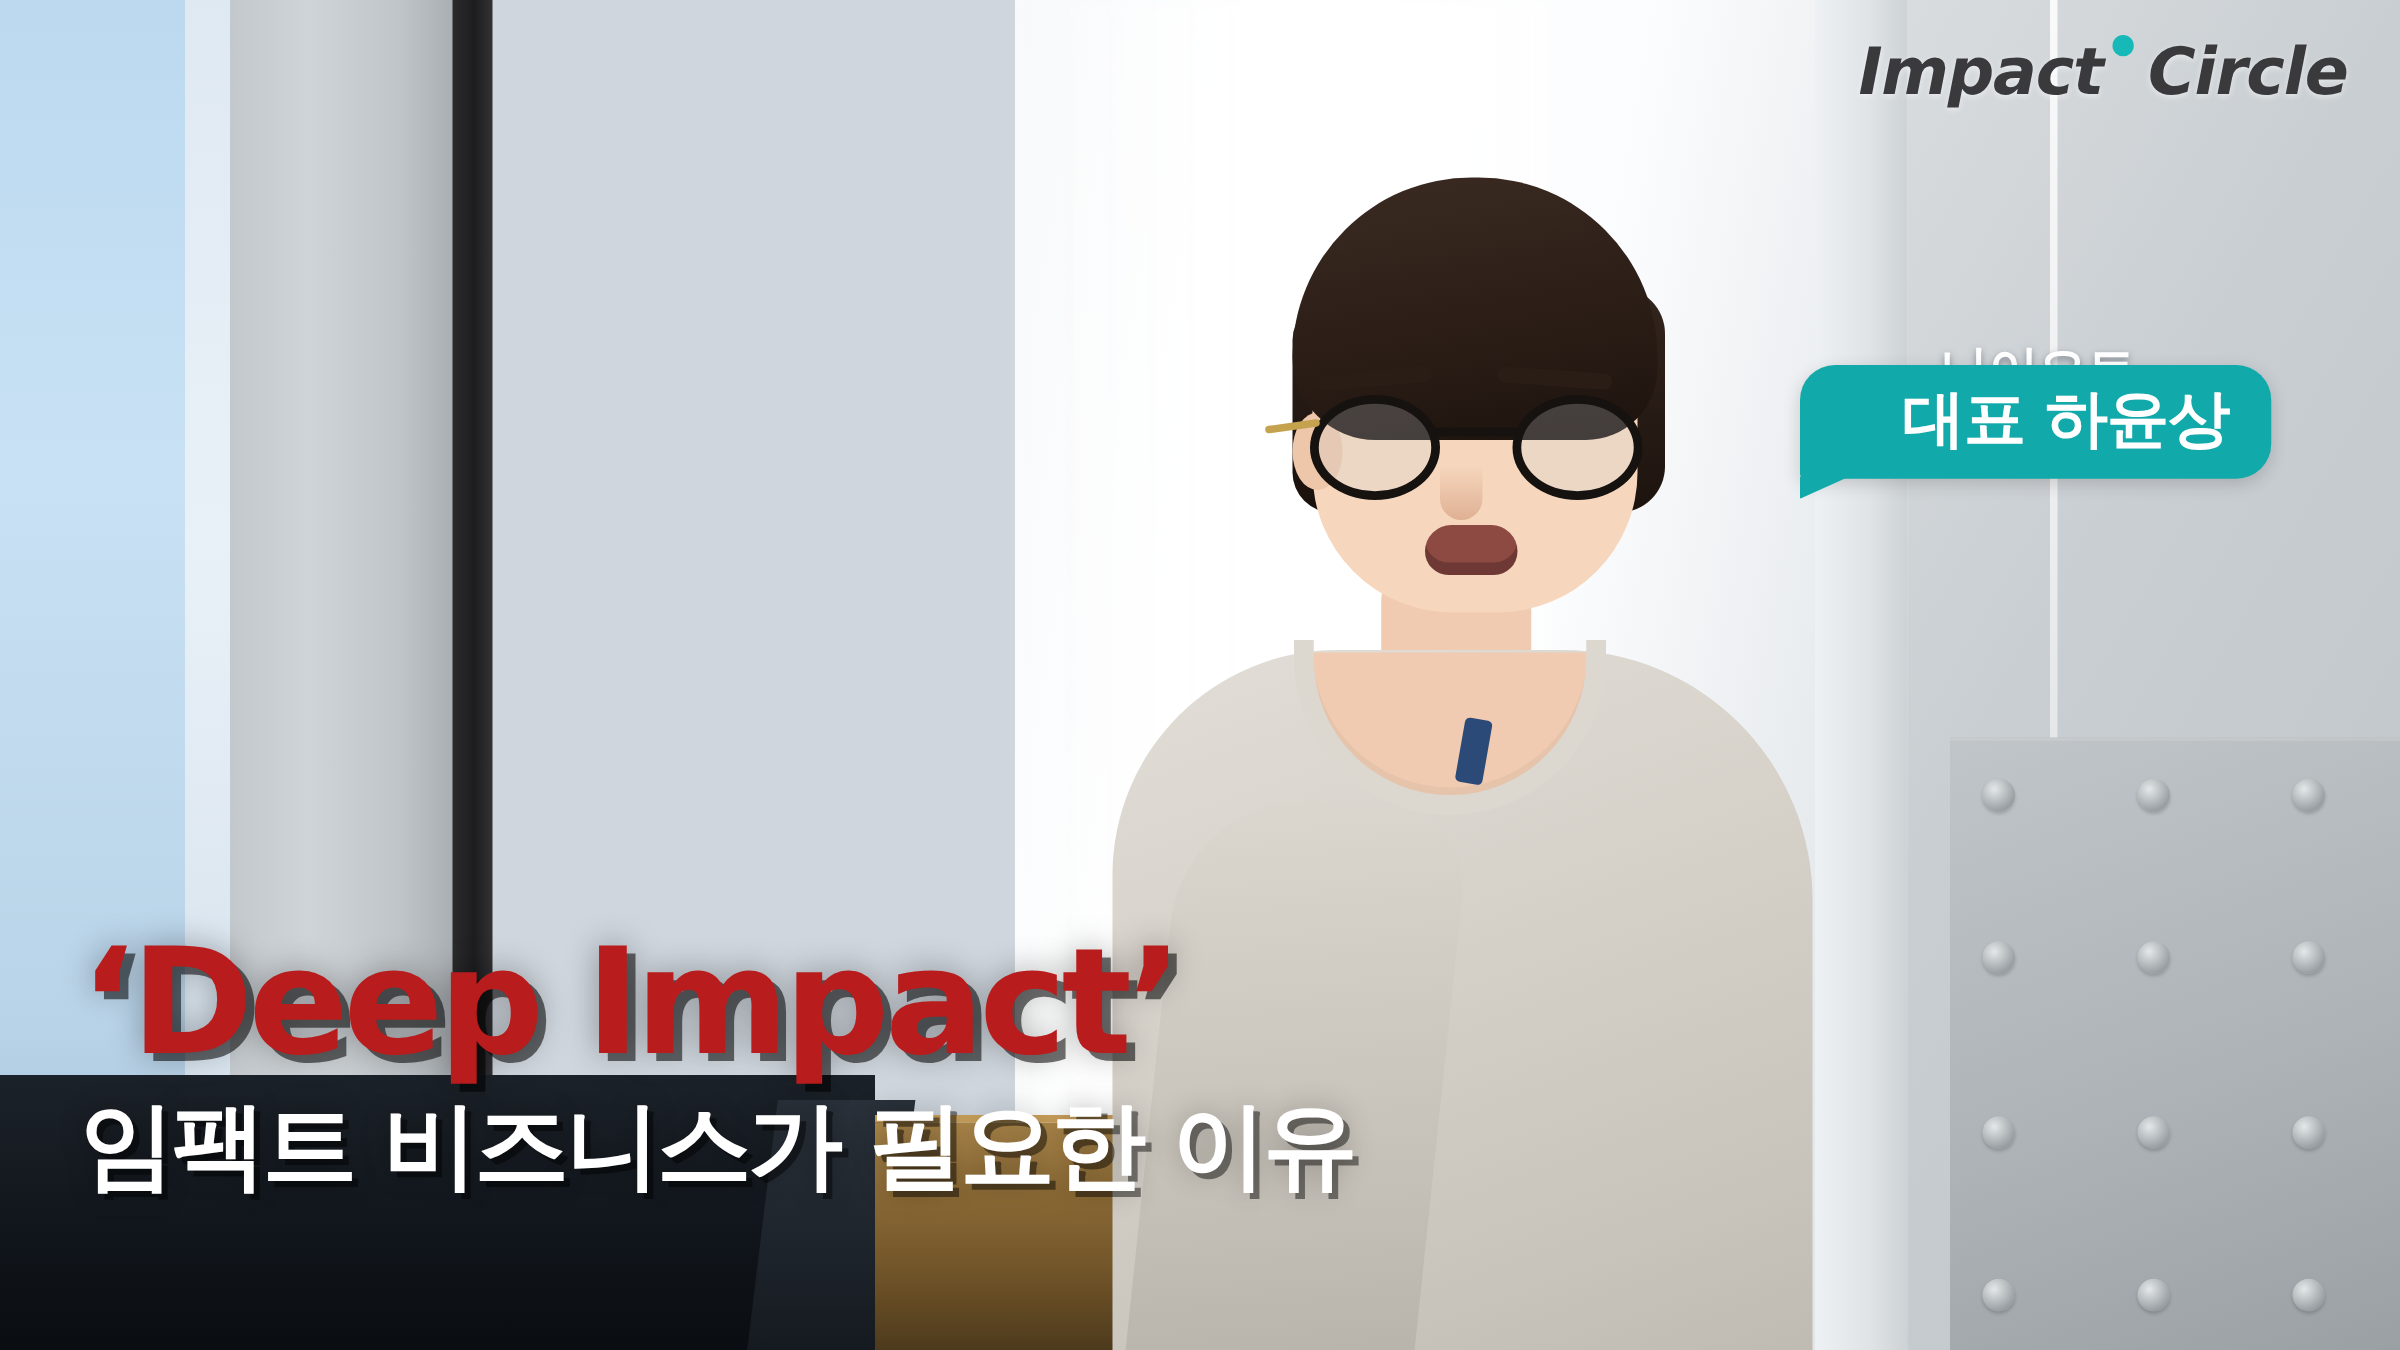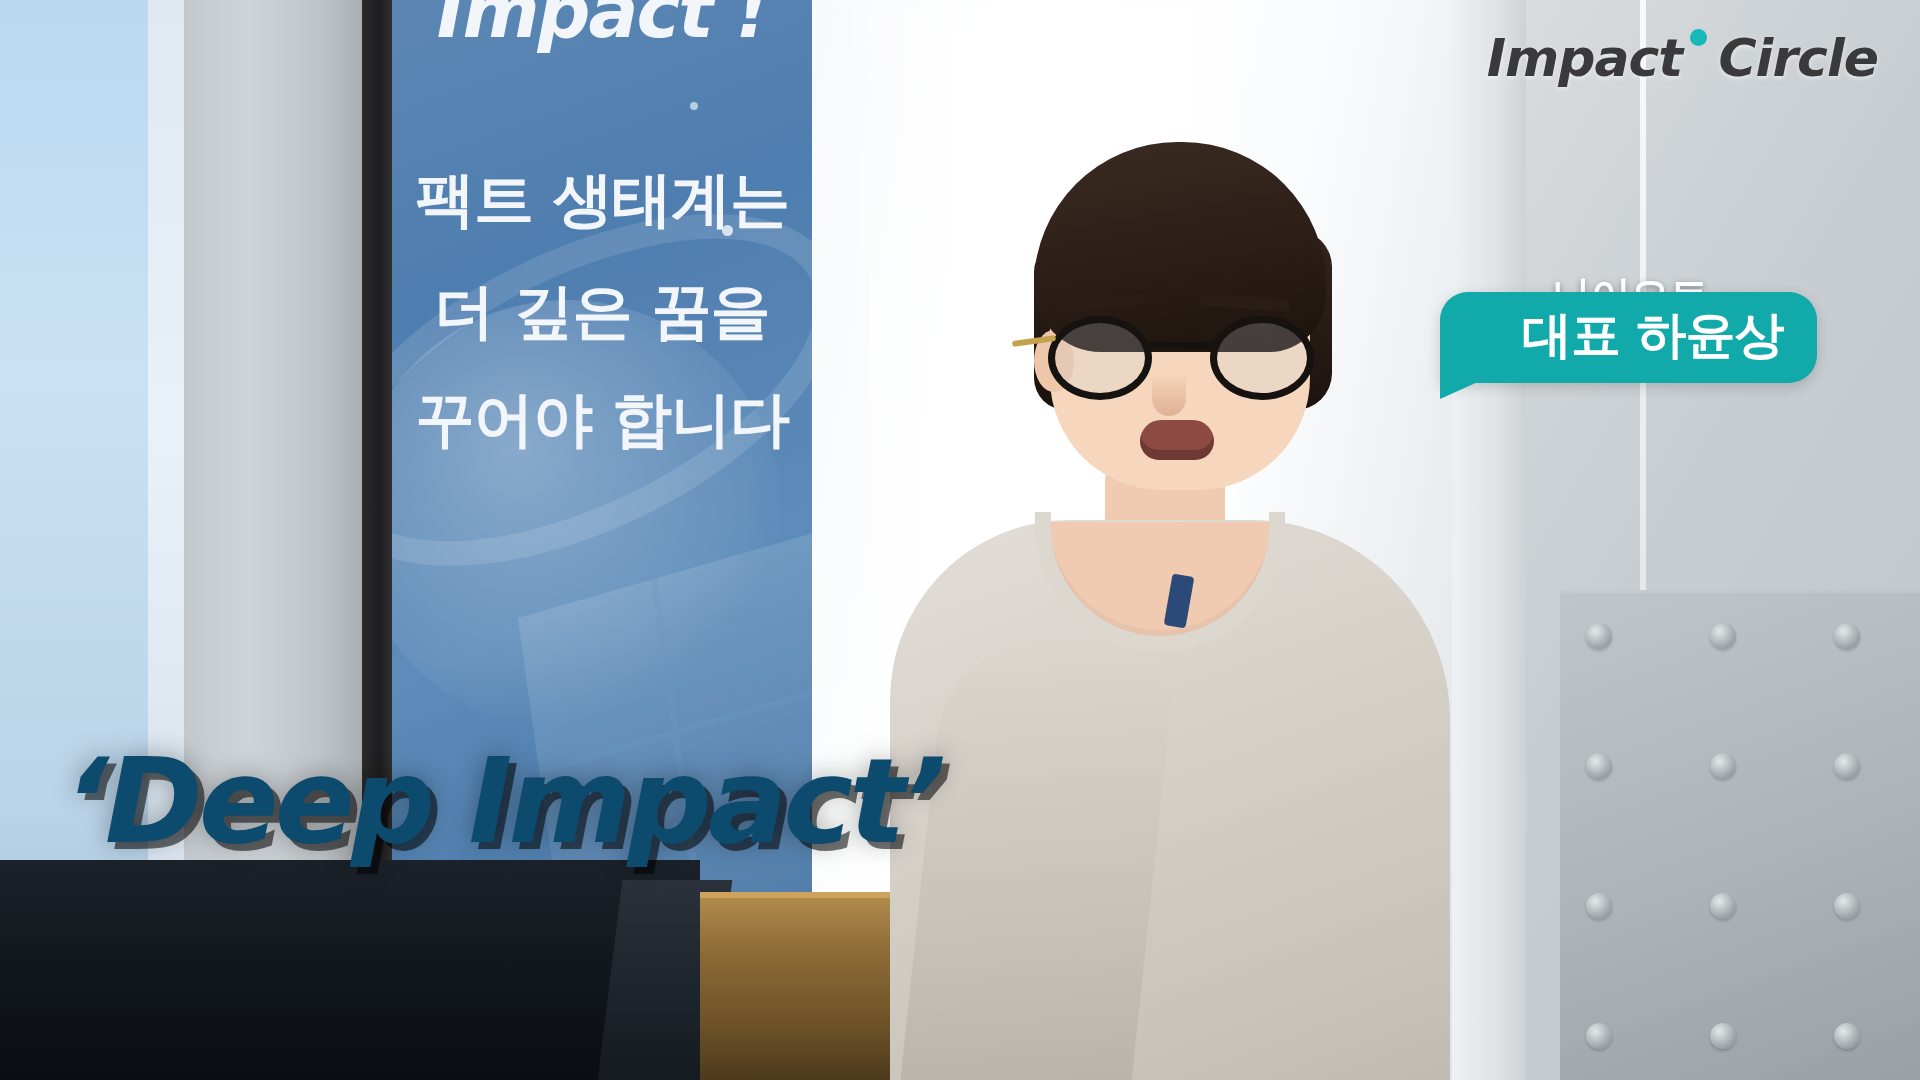--- a/index.html
+++ b/index.html
@@ -243,25 +243,24 @@
   }
   .name-badge span {
     font-size:50px; font-weight:800; color:#ffffff; letter-spacing:-1px;
     font-family:"DejaVu Sans","Liberation Sans",sans-serif;
     white-space:nowrap;
     margin-left:48px;
   }
 
   .title-block { position:absolute; left:64px; top:742px; }
   .title-main {
-    font-size:118px; font-weight:900; color:#0c4a6e; letter-spacing:-4px;
+    font-size:118px; font-weight:900; color:#b91c1c; letter-spacing:-4px;
     line-height:1.0; white-space:nowrap;
     text-shadow:7px 7px 0 rgba(0,0,0,.55), 0 0 26px rgba(0,0,0,.35);
     font-family:"DejaVu Sans","Liberation Sans",sans-serif;
-    font-style:italic;
   }
   .title-sub {
     margin-top:16px;
     font-size:76px; font-weight:800; color:#ffffff; letter-spacing:-3px;
     line-height:1.05; white-space:nowrap;
     text-shadow:5px 5px 0 rgba(0,0,0,.45), 0 0 22px rgba(0,0,0,.3);
     font-family:"DejaVu Sans","Liberation Sans",sans-serif;
   }
 </style>
 </head>
@@ -269,31 +268,20 @@
 
 <div id="stage">
 
   <div class="photo">
 
     <div class="wall-left"></div>
     <div class="wall-left2"></div>
     <div class="pillar-grey"></div>
     <div class="banner-edge"></div>
 
-    <div class="banner">
-      <div class="banner-ring"></div>
-      <div class="banner-globe"></div>
-      <div class="banner-panels"></div>
-      <div class="dot-small"></div>
-      <div class="dot-small2"></div>
-      <div class="banner-txt bt-0">Impact !</div>
-      <div class="banner-txt bt-1">팩트 생태계는</div>
-      <div class="banner-txt bt-2">더 깊은 꿈을</div>
-      <div class="banner-txt bt-3">꾸어야 합니다</div>
-    </div>
 
     <div class="wall-right"></div>
     <div class="window-glow"></div>
     <div class="wall-col-a"></div>
     <div class="wall-col-b"></div>
     <div class="wall-seam"></div>
 
     <div class="plate">
       <div class="rivet" style="left:26px;  top:30px;"></div>
       <div class="rivet" style="left:150px; top:30px;"></div>
@@ -349,15 +337,16 @@
   </div>
 
   <div class="speaker-org">나이오트</div>
 
   <div class="name-badge">
     <span>대표 하윤상</span>
   </div>
 
   <div class="title-block">
     <div class="title-main">‘Deep Impact’</div>
+    <div class="title-sub">임팩트 비즈니스가 필요한 이유</div>
   </div>
 
 </div>
 
 </body></html>

